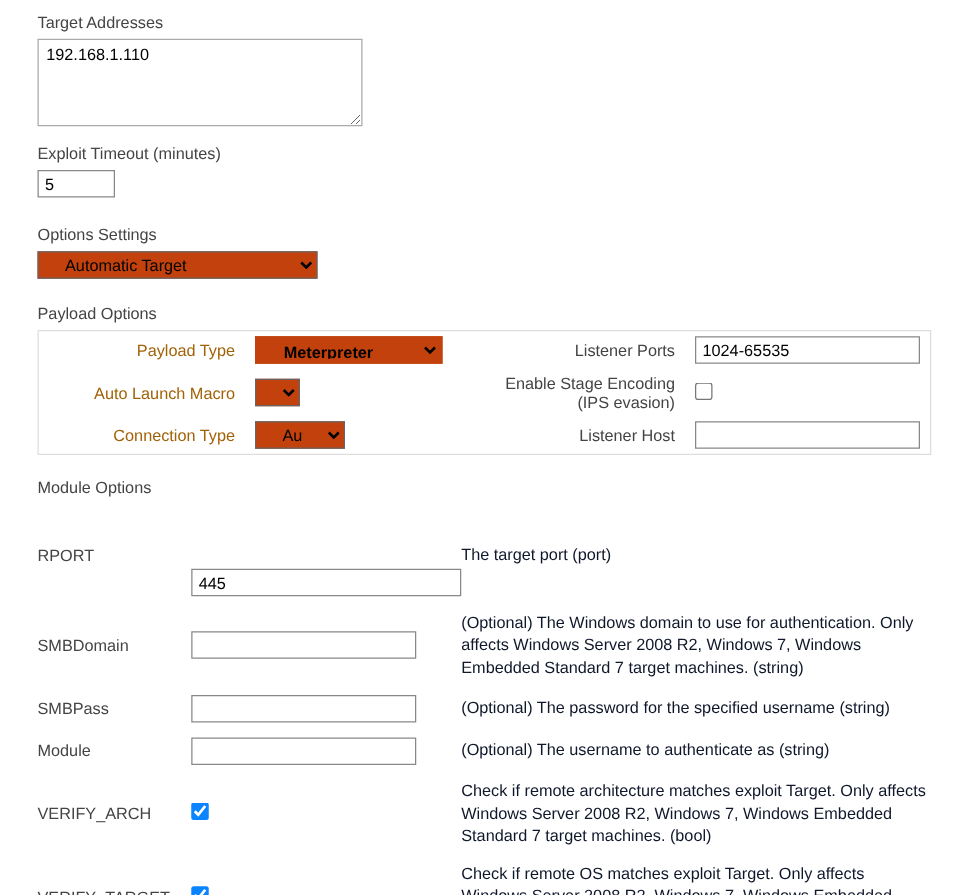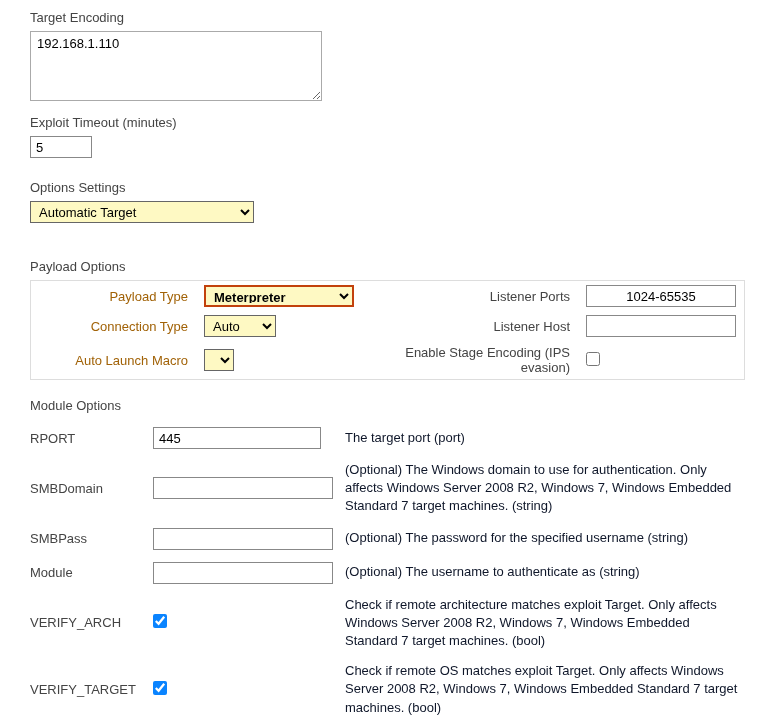--- a/index.html
+++ b/index.html
@@ -22,42 +22,42 @@
     }
     .row {
       display: flex;
       gap: 32px;
     }
     .col {
       display: flex;
       flex-direction: column;
     }
     textarea {
-      width: 292px;
+      width: 260px;
       height: 70px;
       border: 1px solid #aaa;
       padding: 4px 6px;
       font-family: inherit;
       font-size: 13px;
       resize: both;
     }
     input[type="text"] {
       border: 1px solid #888;
       padding: 2px 5px;
       font-size: 13px;
       height: 22px;
     }
     .timeout-input {
       width: 62px;
     }
     select {
       border: 1px solid #666;
-      padding: 2px 4px;
-      font-size: 13px;
-      background: #fef9c3;
+      padding: 2px 17px;
+      font-size: 13px;
+      background: #c2410c;
       height: 22px;
     }
     .target-select {
       width: 224px;
     }
     .payload-table {
       border: 1px solid #ddd;
       width: 100%;
       margin-top: 4px;
     }
@@ -94,22 +94,21 @@
     }
     .conn-select {
       width: 72px;
       border: 1px solid #666;
     }
     .macro-select {
       width: 30px;
       border: 1px solid #666;
     }
     .listener-input {
-      width: 150px;
-      text-align: center;
+      width: 180px;
     }
     .module-table {
       width: 100%;
       border-collapse: collapse;
       margin-top: 8px;
     }
     .module-table td {
       padding: 6px 0;
       vertical-align: middle;
     }
@@ -124,91 +123,92 @@
     .mod-desc {
       color: #0f172a;
       font-size: 13px;
       line-height: 1.4;
       padding-left: 8px;
     }
     .mod-input {
       width: 180px;
     }
     .rport-input {
-      width: 168px;
+      width: 216px;
       font-weight: 500;
+      margin-top: 44px;
     }
     input[type="checkbox"] {
       width: 14px;
       height: 14px;
       accent-color: #0a84ff;
     }
   </style>
 </head>
 <body>
 
 
 
 
 <div class="row">
   <div class="col">
-    <div class="section-label" style="margin-top:0">Target Encoding</div>
+    <div class="section-label" style="margin-top:0">Target Addresses</div>
     <textarea style="">192.168.1.110</textarea>
   </div>
 </div>
 
 
 <div class="section-label">Exploit Timeout (minutes)</div>
 <input type="text" class="timeout-input" value="5" style="">
 
 
 <div class="section-label" style="margin-top:22px">Options Settings</div>
 <select class="target-select">
   <option>Automatic Target</option>
 </select>
 
 
-<div class="section-label" style="margin-top:36px">Payload Options</div>
+<div class="section-label" style="margin-top:20px">Payload Options</div>
 <div class="payload-table">
   <table>
     <tbody>
         <tr>
       <td class="payload-label">Payload Type</td>
       <td class="payload-control">
         <select class="payload-select">
           <option>Meterpreter</option>
         </select>
       </td>
       <td class="payload-label-right">Listener Ports</td>
       <td class="payload-control-right">
         <input type="text" class="listener-input" value="1024-65535" style="">
       </td>
     </tr>
     <tr>
+      <td class="payload-label">Auto Launch Macro</td>
+      <td class="payload-control">
+        <select class="macro-select">
+          <option></option>
+        </select>
+      </td>
+      <td class="payload-label-right">Enable Stage Encoding (IPS evasion)</td>
+      <td class="payload-control-right">
+        <input type="checkbox" style="">
+      </td>
+    </tr>
+    <tr>
       <td class="payload-label">Connection Type</td>
       <td class="payload-control">
         <select class="conn-select">
           <option>Auto</option>
         </select>
       </td>
       <td class="payload-label-right">Listener Host</td>
       <td class="payload-control-right">
         <input type="text" class="listener-input" value="" style="">
-      </td>
-    </tr>
-    <tr>
-      <td class="payload-label">Auto Launch Macro</td>
-      <td class="payload-control">
-        <select class="macro-select">
-          <option></option>
-        </select>
-      </td>
-      <td class="payload-label-right">Enable Stage Encoding (IPS evasion)</td>
-      <td class="payload-control-right">
-        <input type="checkbox" style="">
       </td>
     </tr>
   </tbody>
     </table>
 </div>
 
 
 <div class="section-label" style="margin-top:18px">Module Options</div>
 <table class="module-table">
   <tbody>

